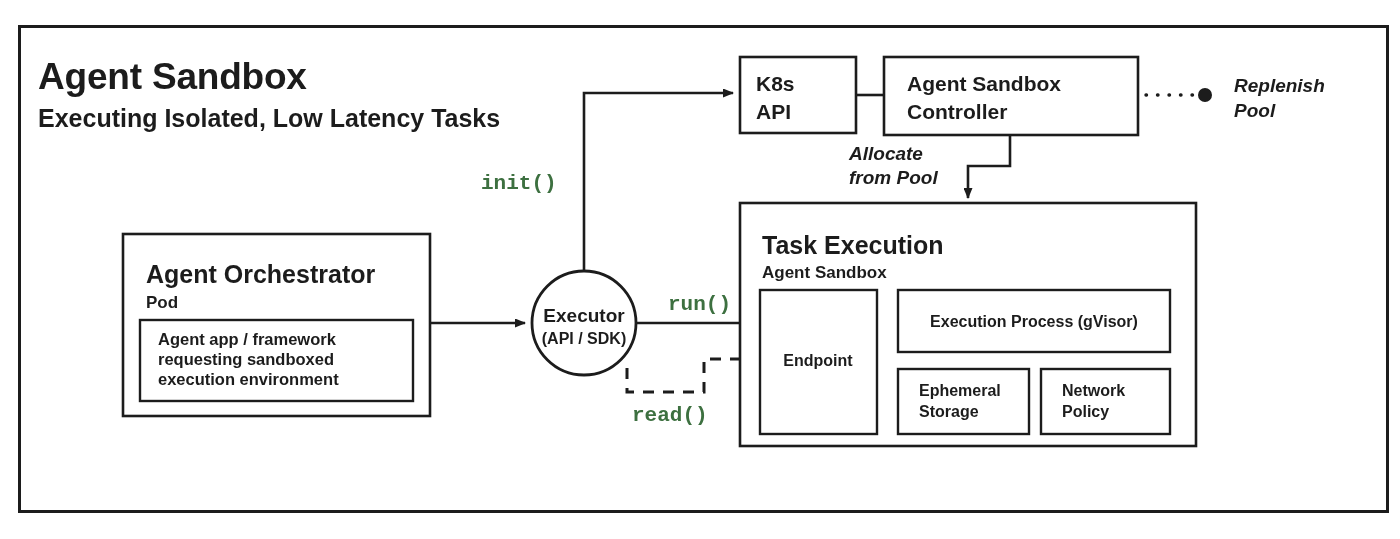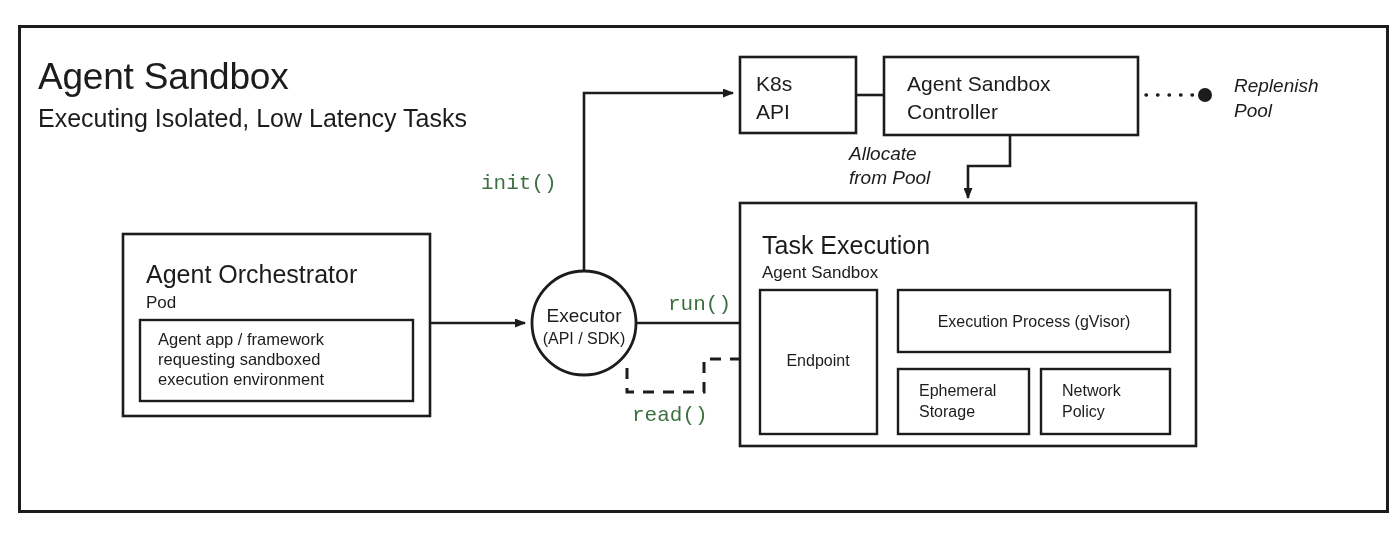--- a/index.html
+++ b/index.html
@@ -11,20 +11,21 @@
     width: 1400px;
     height: 539px;
     overflow: hidden;
     font-family: "Liberation Sans", sans-serif;
   }
   #diagram-root {
     position: relative;
     width: 1400px;
     height: 539px;
     background: #ffffff;
+    font-weight: bold;
   }
   svg#diagram {
     display: block;
     width: 1400px;
     height: 539px;
   }
   .frame-rect {
     fill: #ffffff;
     stroke: #1c1c1c;
     stroke-width: 3;

